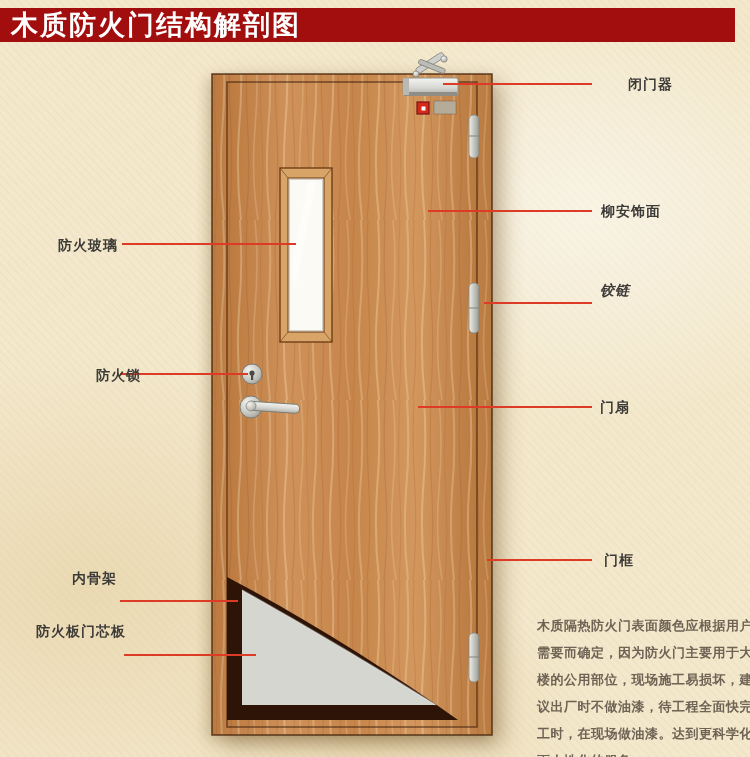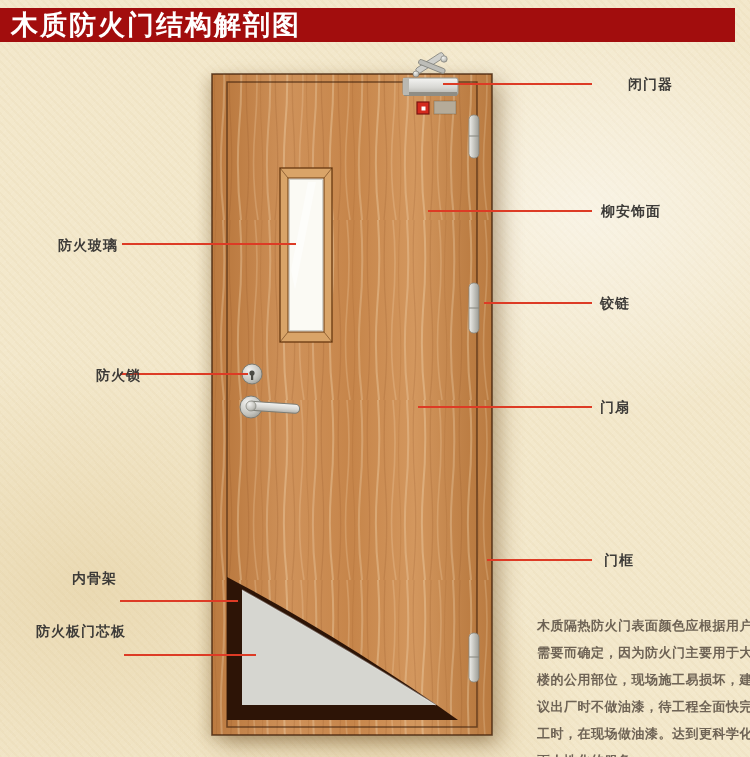--- a/index.html
+++ b/index.html
@@ -161,21 +161,21 @@
 <div class="leader" style="left:484px;top:302px;width:108px;"></div>
 <div class="leader" style="left:418px;top:406px;width:174px;"></div>
 <div class="leader" style="left:487px;top:559px;width:105px;"></div>
 <div class="leader" style="left:122px;top:243px;width:174px;"></div>
 <div class="leader" style="left:120px;top:373px;width:128px;"></div>
 <div class="leader" style="left:120px;top:600px;width:118px;"></div>
 <div class="leader" style="left:124px;top:654px;width:132px;"></div>
 
 <div class="label right-side" style="left:628px;top:74px;">闭门器</div>
 <div class="label right-side" style="left:601px;top:201px;">柳安饰面</div>
-<div class="label right-side" style="left:600px;top:293px;">铰链</div>
+<div class="label right-side" style="left:600px;top:280px;font-style:italic;">铰链</div>
 <div class="label right-side" style="left:600px;top:397px;">门扇</div>
 <div class="label right-side" style="left:604px;top:550px;text-align:right;">门框</div>
 
 <div class="label left-side" style="left:58px;top:235px;">防火玻璃</div>
 <div class="label left-side" style="left:72px;top:365px;padding-left:24px;">防火锁</div>
 <div class="label left-side" style="left:72px;top:568px;">内骨架</div>
 <div class="label left-side" style="left:36px;top:621px;">防火板门芯板</div>
 
 <div class="desc">
     <div class="desc-line">木质隔热防火门表面颜色应根据用户</div>

